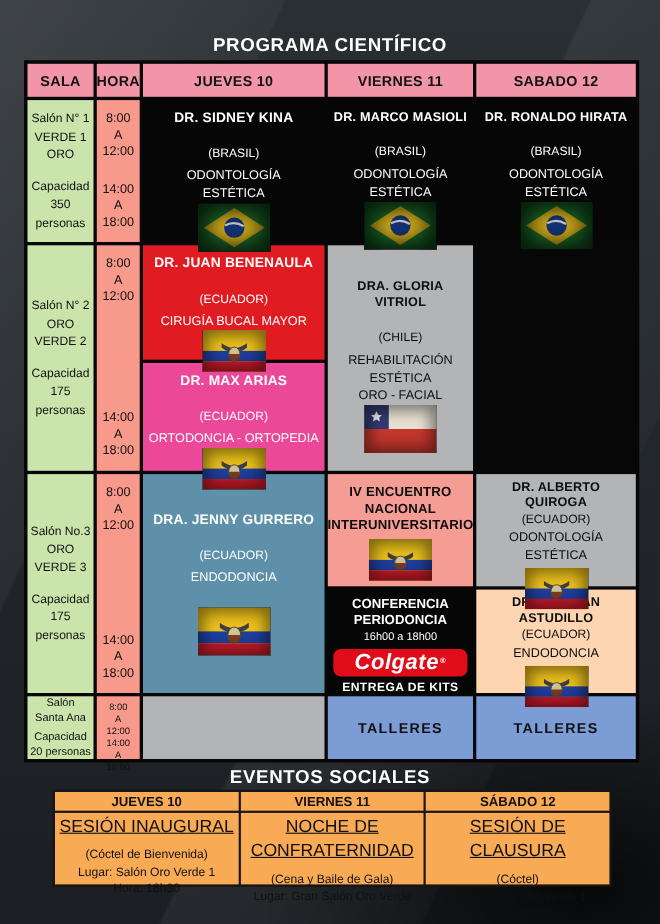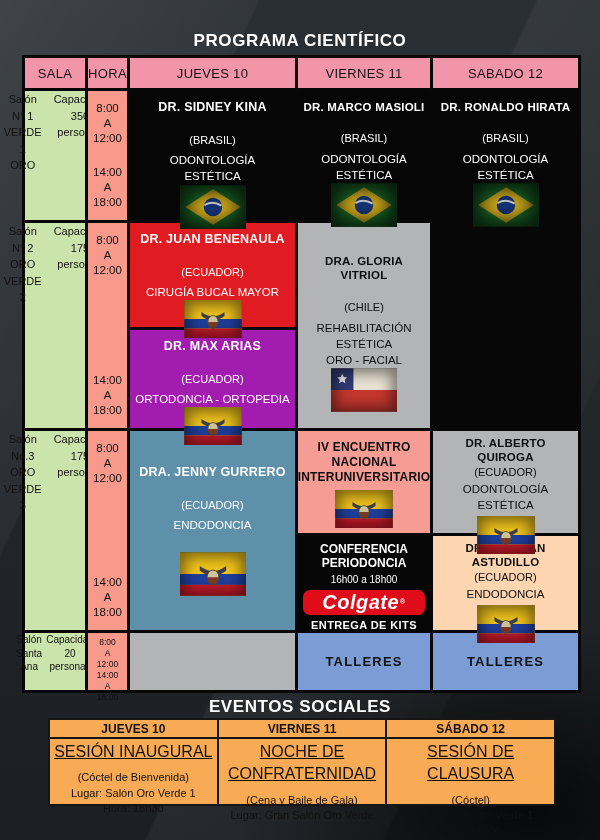--- a/index.html
+++ b/index.html
@@ -16,37 +16,37 @@
   .title{padding-top:31px;text-align:center;color:#fff;font-weight:bold;font-size:17px;letter-spacing:.6px;}
   
   .sched{
     position:absolute;left:22px;top:55px;
     display:grid;
     grid-template-columns:60px 39px 165px 132px 145px;
     grid-template-rows:30px 129px 104px 98px 102px 94px 57px;
     gap:3px;background:#070707;border:3px solid #070707;
   }
   .hd{background:#F295A9;display:flex;align-items:center;justify-content:center;
-      font-weight:normal;font-size:13px;letter-spacing:.3px;}
-  .sala{background:#CBE4AB;display:flex;flex-direction:row;justify-content:center;
-        text-align:center;font-size:11px;line-height:1.5;gap:12px;}
+      font-weight:bold;font-size:13px;letter-spacing:.3px;}
+  .sala{background:#CBE4AB;display:flex;flex-direction:column;justify-content:center;
+        text-align:center;font-size:11px;line-height:1.5;gap:12px;align-items:center;}
   .sala.small{font-size:10px;gap:4px;line-height:1.35;}
   .hora{background:#F7998B;display:flex;flex-direction:column;justify-content:space-between;
         text-align:center;font-size:11.5px;line-height:1.3;padding:10px 0;}
   .hora.small{font-size:8.5px;padding:4px 0;line-height:1.3;}
   .sess{display:flex;flex-direction:column;align-items:center;text-align:center;
         padding:9px 4px 6px;line-height:1.25;}
   .doc{font-weight:bold;font-size:12.5px;letter-spacing:.2px;}
   .narrow .doc{font-size:11.5px;}
   .country{font-size:11px;margin-top:18px;}
   .topic{font-size:11.5px;margin-top:5px;line-height:1.4;}
   .pre{white-space:pre-line;}
   .dark{background:#060606;color:#fff;}
   .red{background:#E11B22;color:#fff;align-items:center;}
-  .purple{background:#a21caf;color:#fff;}
+  .purple{background:#ec4899;color:#fff;}
   .gray{background:#B2B4B6;color:#0d0d0d;}
   .lilac{background:#B78FC5;color:#0d0d0d;}
   .steel{background:#5E90A9;color:#fff;}
   .salmon2{background:#F59D94;color:#0d0d0d;}
   .peach{background:#FDD5B0;color:#0d0d0d;}
   .talleres{background:#7B9CD4;display:flex;align-items:center;justify-content:center;
             font-weight:bold;font-size:13px;letter-spacing:1.2px;}
   .empty{background:#B2B4B6;}
   .padtop{padding-top:20px;}
   

